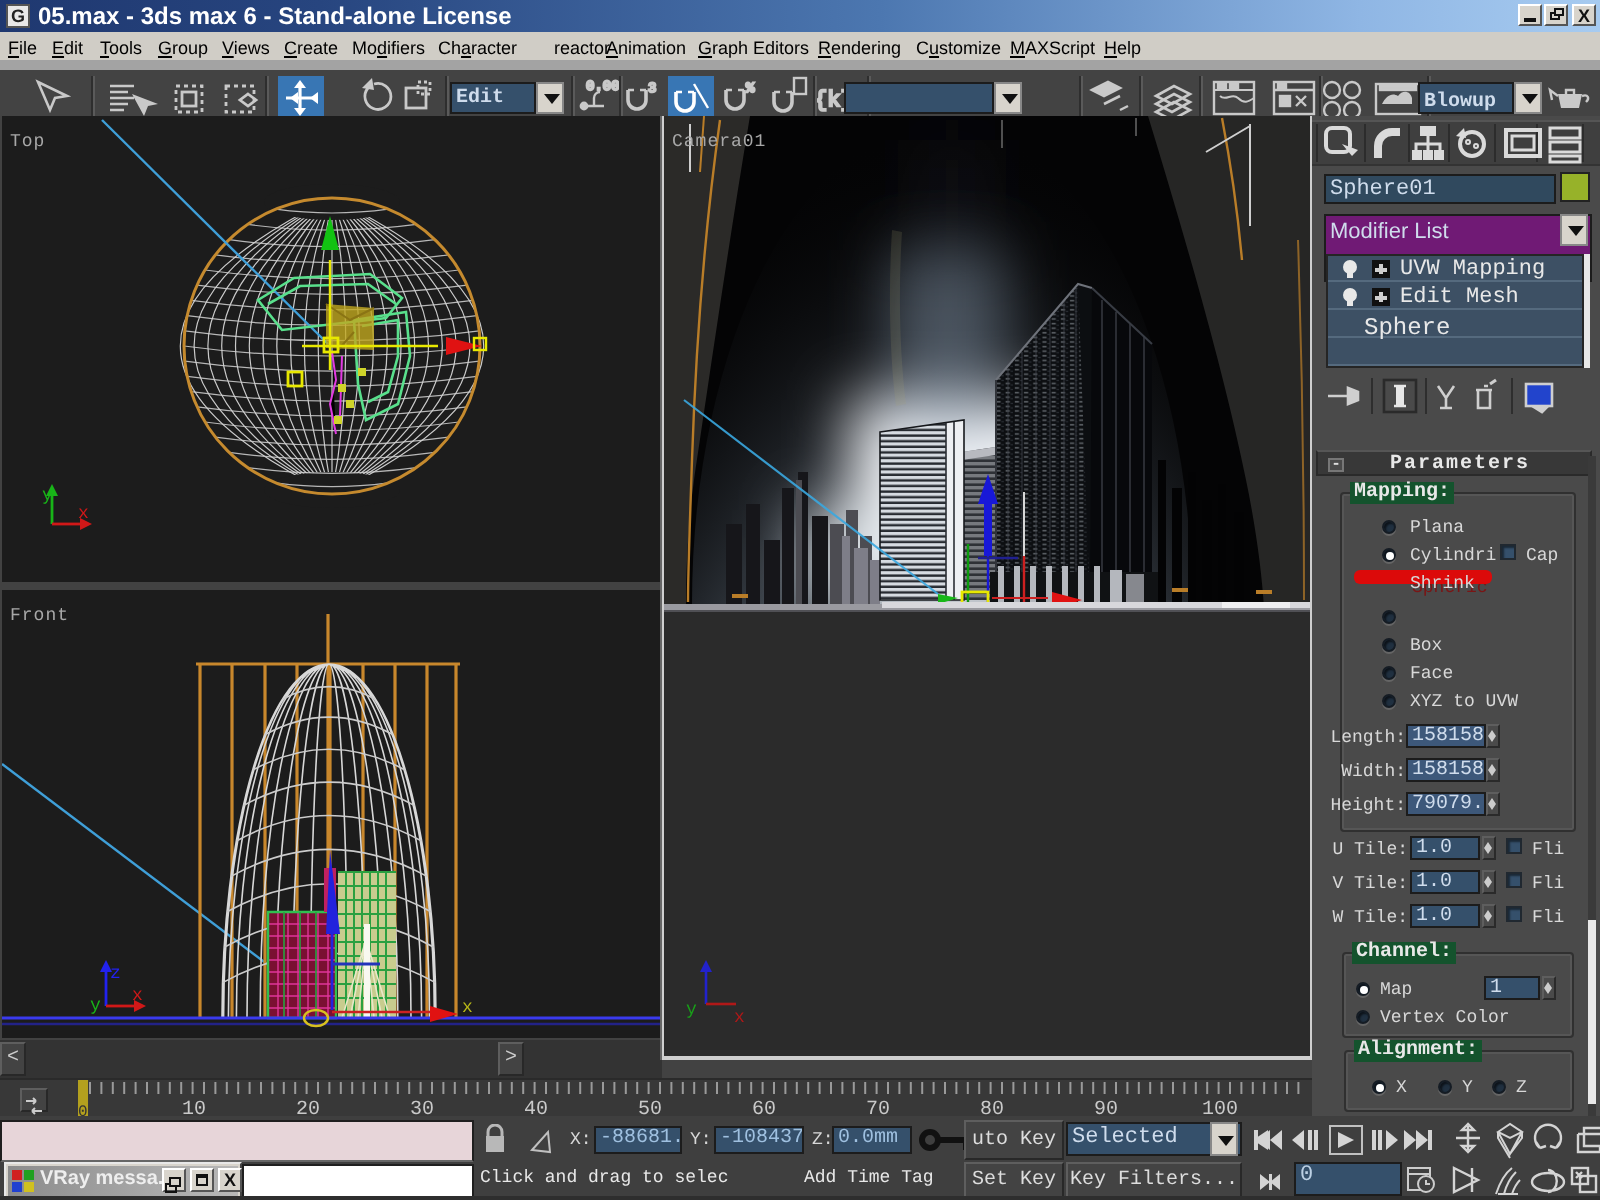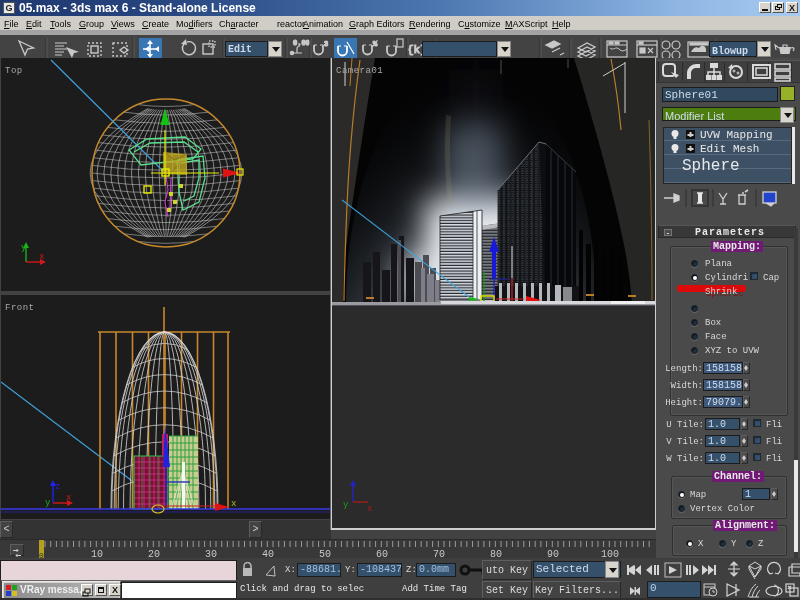--- a/index.html
+++ b/index.html
@@ -10,21 +10,21 @@
 .btn3d {position:absolute;background:#434343;border-top:1px solid #5e5e5e;border-left:1px solid #5e5e5e;border-right:1px solid #282828;border-bottom:1px solid #282828;}
 .lbl {position:absolute;font:9px "Liberation Mono",monospace;color:#d8d8d8;white-space:nowrap;}
 .radio {position:absolute;width:7px;height:7px;border-radius:50%;background:#203040;border:1px solid #151c24;box-shadow:inset 1px 1px 1px rgba(0,0,0,.6), 0 1px 0 rgba(255,255,255,.15);}
 .radio.on {background:#203040;}
 .radio.on::after {content:"";position:absolute;left:50%;top:50%;width:4px;height:4px;margin:-2px 0 0 -2px;border-radius:50%;background:#fff;}
 .spin {position:absolute;width:7px;height:12px;background:#4a4a4a;border:1px solid #5e5e5e;border-bottom-color:#2a2a2a;border-right-color:#2a2a2a;}
 .spin::before {content:"";position:absolute;left:0px;top:2px;border-left:2.5px solid transparent;border-right:2.5px solid transparent;border-bottom:3px solid #ccc;}
 .spin::after {content:"";position:absolute;left:0px;bottom:2px;border-left:2.5px solid transparent;border-right:2.5px solid transparent;border-top:3px solid #ccc;}
 .chk {position:absolute;width:8px;height:8px;background:#35506b;border:1px solid #202830;box-shadow:inset 1px 1px 1px rgba(0,0,0,.5);}
 .grp {position:absolute;border:1px solid #303030;box-shadow:inset 0 0 0 1px #565656;border-radius:2px;}
-.grplbl {position:absolute;background:#701a75;font:bold 10px "Liberation Mono",monospace;color:#e8e8e8;padding:0 2px;margin-left:36px;}
+.grplbl {position:absolute;background:#14532d;font:bold 10px "Liberation Mono",monospace;color:#e8e8e8;padding:0 2px;}
 .ddarrow {position:absolute;width:14px;background:#d8d4cc;border:1px solid #888;}
 .ddarrow::after {content:"";position:absolute;left:3px;top:50%;margin-top:-2px;border-left:4px solid transparent;border-right:4px solid transparent;border-top:5px solid #111;}
 </style></head><body>
 <div id="app">
 
 <div class="abs" style="left:0;top:0;width:800px;height:16px;background:linear-gradient(90deg,#1f3870 0%,#27457f 20%,#4c77b0 55%,#8fb6e4 85%,#a7cbf0 100%);">
  <div class="abs" style="left:3px;top:2px;width:12px;height:12px;background:#e8e8e8;border:1px solid #555;font:bold 9px 'Liberation Sans';color:#222;text-align:center;line-height:11px;">G</div>
  <div class="abs" style="left:19px;top:1px;font:bold 12px 'Liberation Sans',sans-serif;color:#fff;">05.max - 3ds max 6 - Stand-alone License</div>
  <div class="abs" style="left:759px;top:2px;width:12px;height:11px;background:#d8d4cc;border:1px solid #fff;border-right-color:#555;border-bottom-color:#555;">
         <div class="abs" style="left:2px;bottom:1px;width:6px;height:2px;background:#111;"></div>
@@ -421,21 +421,21 @@
           <circle cx="82" cy="13" r="1" stroke-width="1"></circle>
    <rect x="97" y="5" width="17" height="13"></rect>
           <rect x="100" y="8" width="11" height="7" stroke-width="1.5"></rect>
    <rect x="119" y="4" width="15" height="5" stroke-width="1.5"></rect>
           <rect x="119" y="11" width="15" height="5" stroke-width="1.5"></rect>
           <rect x="119" y="18" width="15" height="3" stroke-width="1.5"></rect>
   </g>
  </svg>
  <div class="fld" style="left:6px;top:29px;width:116px;height:15px;font:11px 'Liberation Mono';padding-top:1px;background:#30495e;">Sphere01</div>
  <div class="abs" style="left:124px;top:28px;width:15px;height:15px;background:#97b229;border:1px solid #222;"></div>
- <div class="fld" style="left:6px;top:49px;width:134px;height:14px;font:11px 'Liberation Sans';padding-top:2px;background:#4d7c0f;">Modifier List</div>
+ <div class="fld" style="left:6px;top:49px;width:134px;height:34px;font:11px 'Liberation Sans';padding-top:2px;background:#701a75;">Modifier List</div>
  <div class="ddarrow" style="left:124px;top:49px;height:16px;"></div>
 
  <div class="abs" style="left:7px;top:69px;width:129px;height:57px;background:#3d5064;border:1px solid #252525;">
   <div class="abs" style="left:0;top:0;width:127px;height:13px;border-bottom:1px solid #556a7e;"></div>
   <div class="abs" style="left:0;top:14px;width:127px;height:13px;border-bottom:1px solid #556a7e;"></div>
   <div class="abs" style="left:0;top:28px;width:127px;height:13px;border-bottom:1px solid #556a7e;"></div>
   <div class="abs" style="left:0;top:42px;width:127px;height:13px;border-bottom:1px solid #556a7e;"></div>
   <svg class="abs" style="left:0;top:0" width="127" height="57" viewBox="0 0 127 57">
    <g fill="#e8e8e8">
             <circle cx="11" cy="5.5" r="3.5"></circle>
@@ -449,21 +449,21 @@
           </g>
    <g fill="#cfcfcf">
             <rect x="25.5" y="4" width="2" height="5"></rect>
             <rect x="23.5" y="6" width="6" height="2"></rect>
             <rect x="25.5" y="18" width="2" height="5"></rect>
             <rect x="23.5" y="20" width="6" height="2"></rect>
           </g>
   </svg>
   <div class="lbl" style="left:36px;top:1px;font-size:11px;color:#e8e8e8;">UVW Mapping</div>
   <div class="lbl" style="left:36px;top:15px;font-size:11px;color:#e8e8e8;">Edit Mesh</div>
-  <div class="lbl" style="left:18px;top:29px;font-size:16px;color:#e8e8e8;">Sphere</div>
+  <div class="lbl" style="left:18px;top:29px;font-size:12px;color:#e8e8e8;">Sphere</div>
  </div>
  <div class="abs" style="left:136px;top:69px;width:3px;height:57px;background:#e8e8e8;"></div>
 
  <svg class="abs" style="left:0;top:128px;" width="144" height="24" viewBox="0 0 144 24">
   <g stroke="#cfcfcf" fill="none" stroke-width="1.3">
    <path d="M8 12h10M18 8v8l5 -2v-4z" fill="#cfcfcf"></path>
    <rect x="36" y="4" width="16" height="16" fill="none" stroke="#2a2a2a"></rect>
    <rect x="42" y="7" width="4" height="10" fill="#e8e8e8" stroke="none"></rect>
           <path d="M41 7h6M41 17h6" stroke="#e8e8e8"></path>
    <path d="M63 7l4 6 4 -6M67 13v5M64 18h6"></path>

